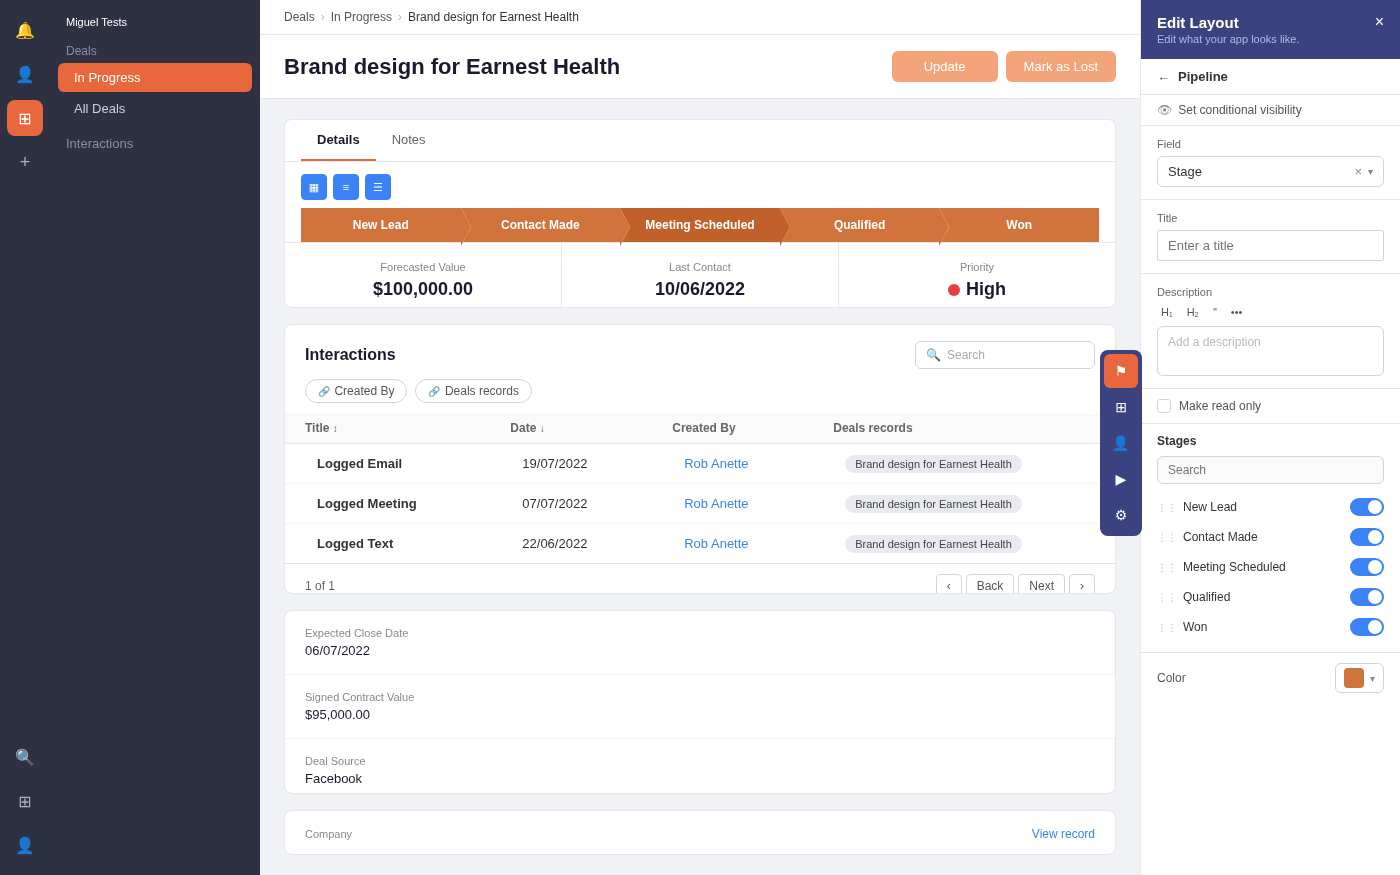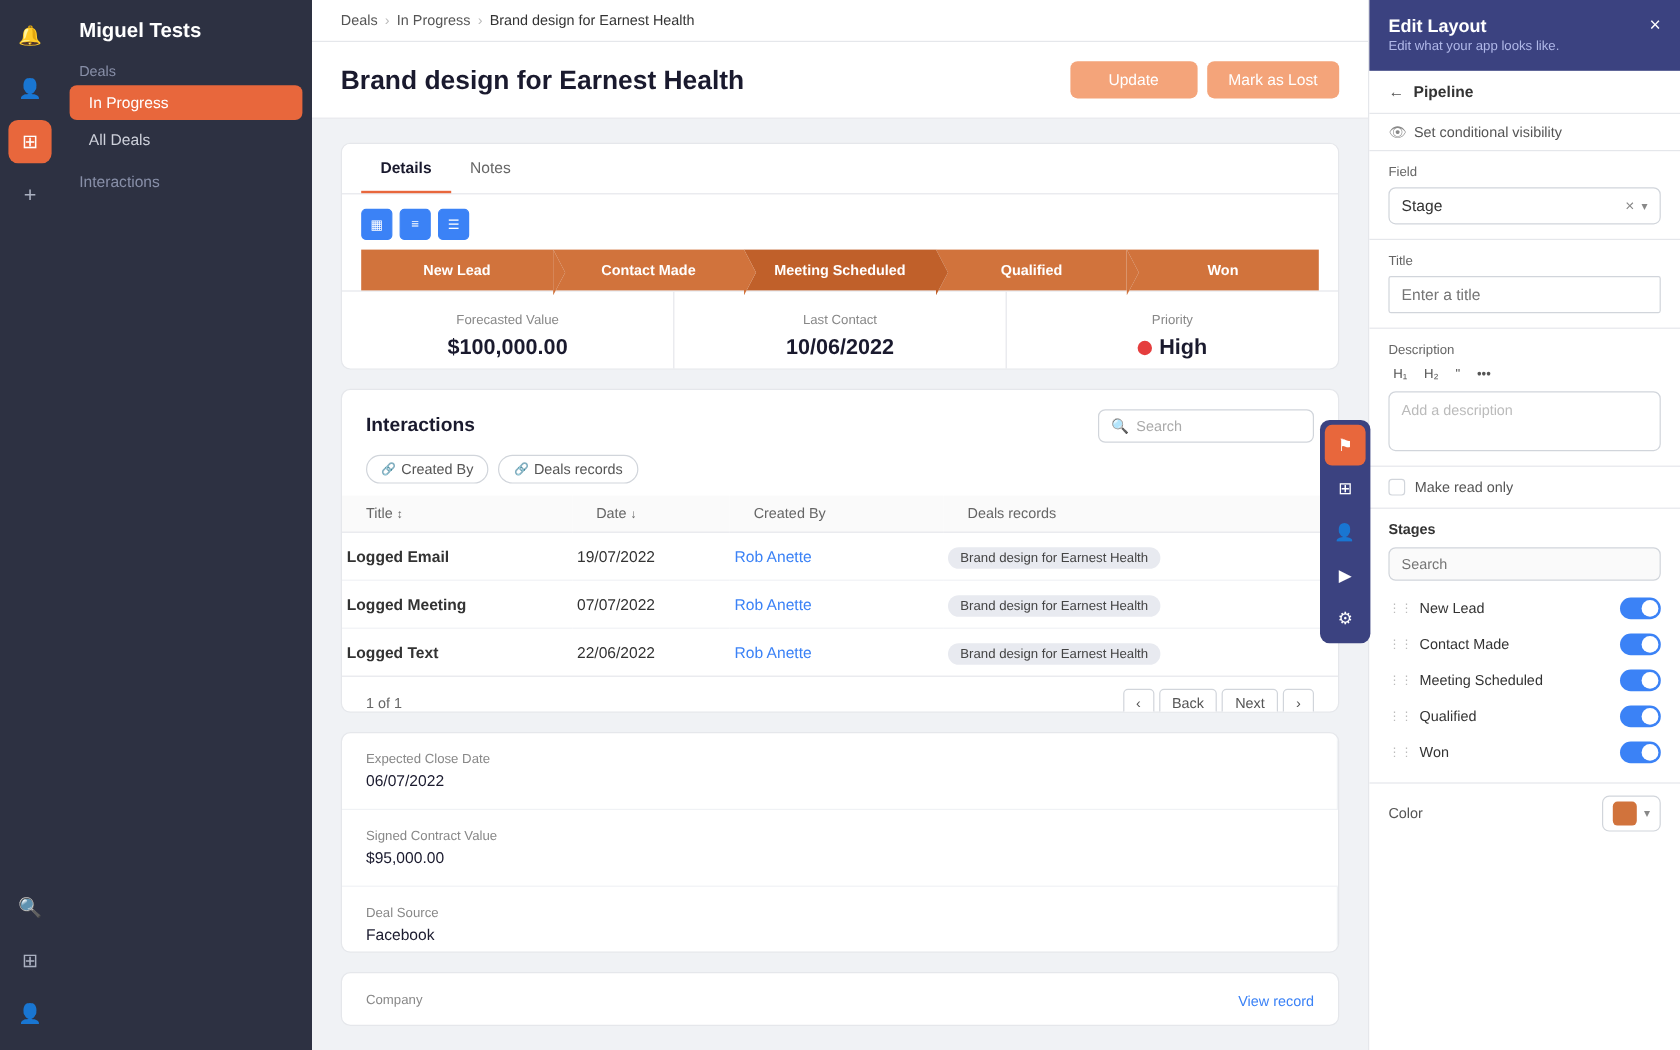--- a/index.html
+++ b/index.html
@@ -30,22 +30,22 @@
     .nav-sidebar {
       width: 210px;
       background: #2d3142;
       color: #cdd0da;
       display: flex;
       flex-direction: column;
       flex-shrink: 0;
     }
     .nav-sidebar-header {
       padding: 16px 16px 8px;
-      font-size: 17px;
-      font-weight: 700;
+      font-size: 11px;
+      font-weight: 400;
       color: #fff;
     }
     .nav-section-label {
       padding: 8px 16px 4px;
       font-size: 12px;
       color: #888fa8;
       font-weight: 500;
     }
     .nav-item {
       padding: 7px 16px;
@@ -286,27 +286,27 @@
     
     .data-table {
       width: 100%;
       border-collapse: collapse;
       font-size: 13px;
     }
     .data-table thead th {
       padding: 8px 20px;
       text-align: left;
       color: #666;
-      font-weight: 400;
+      font-weight: 700;
       font-size: 12px;
       border-bottom: 1px solid #e5e7eb;
       background: #fafafa;
     }
     .data-table tbody td {
-      padding: 12px 4px;
+      padding: 12px 32px;
       border-bottom: 1px solid #f0f2f5;
       color: #333;
     }
     .data-table tbody tr:last-child td { border-bottom: none; }
     .link-text { color: #3b82f6; cursor: pointer; }
     .tag-badge {
       background: #e8eaf0;
       color: #444;
       border-radius: 12px;
       padding: 3px 10px;

